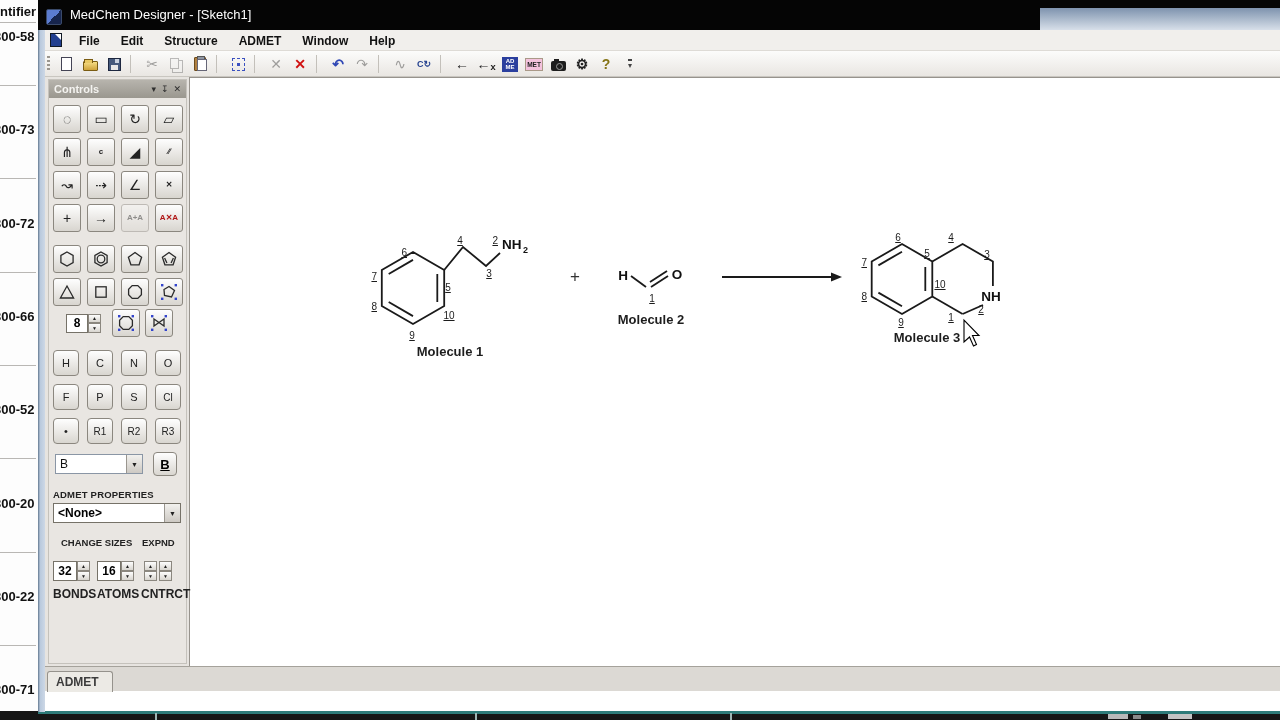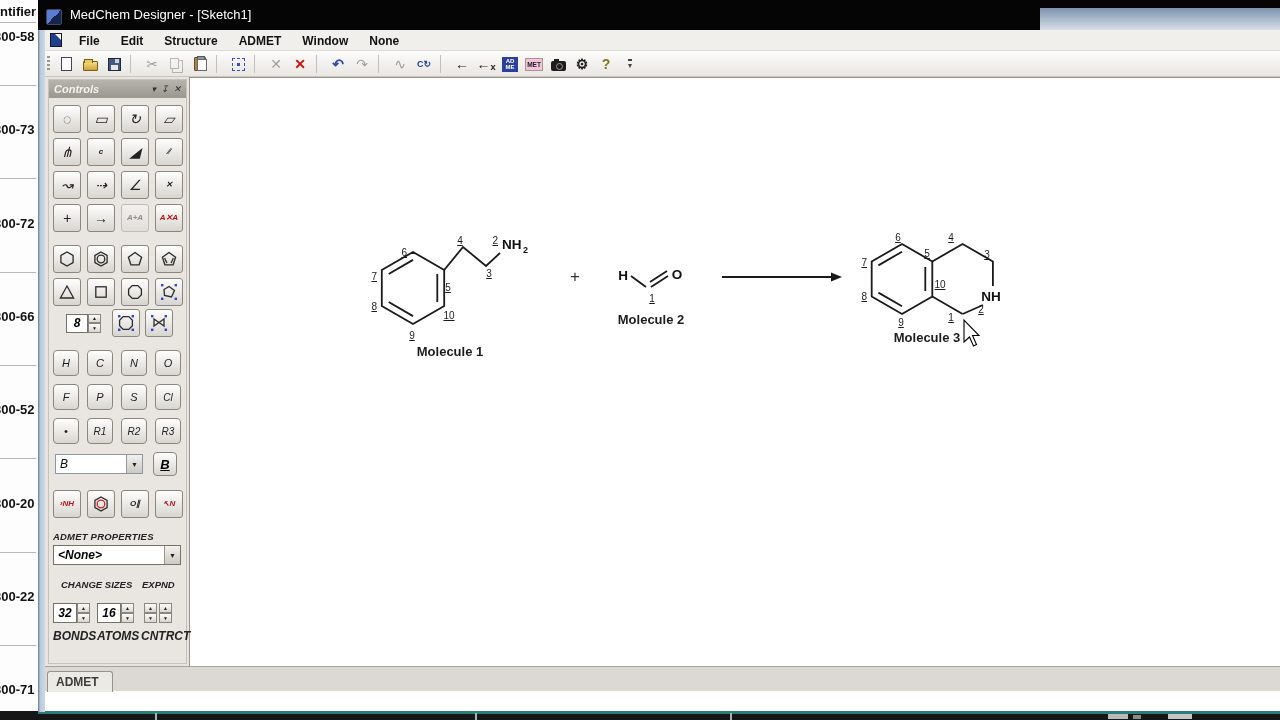--- a/index.html
+++ b/index.html
@@ -80,21 +80,21 @@
   #mol-svg .fillhead { fill:#1a1a1a; stroke:none; }
   .anum { font-size:10px; fill:#1c1c1c; text-decoration:underline; font-family:"Liberation Sans",sans-serif; }
   .agroup { font-size:13.5px; font-weight:bold; fill:#111; font-family:"Liberation Sans",sans-serif; }
   .asub { font-size:9px; font-weight:bold; fill:#111; }
   .mname { font-size:13px; font-weight:bold; fill:#1d1d1d; }
   .plus { font-size:17px; fill:#333; }
   #cursor-arrow { fill:#fff; stroke:#000; stroke-width:1.1; }
 
   
   #controls-panel { position:absolute; left:10px; top:2px; width:139px; height:585px; background:#e9e6e2;
-    border:1px solid #c5c2bc;font-style:italic; }
+    border:1px solid #c5c2bc; }
   #panel-header { height:18px; background:linear-gradient(#b7b4ad,#9a978f); display:flex; align-items:center;
     padding:0 5px; }
   #panel-title { color:#f4f3f0; font-size:11px; font-weight:bold; flex:1; }
   .ph-icon { color:#2e2e2e; font-size:9px; margin-left:5px; line-height:1; }
   .tgrid { display:grid; grid-template-columns:repeat(4,34px); row-gap:5px; justify-items:center; margin-left:1px; }
   .tool-btn { width:28px; height:28px; border:1px solid #8b877f; border-radius:3px;
     background:linear-gradient(#fefefe,#d8d5cf); display:flex; align-items:center; justify-content:center; }
   .tool-btn.disabled { opacity:.45; }
   .tool-btn svg { display:block; }
   .tool-btn svg * { fill:none; stroke:#2b2b2b; stroke-width:1.3; }
@@ -195,21 +195,21 @@
     <div id="winborder"></div>
 
     <div id="menubar">
       <div id="menu-doc-icon"></div>
       <div id="menu-items">
           <span class="menu-item">File</span>
           <span class="menu-item">Edit</span>
           <span class="menu-item">Structure</span>
           <span class="menu-item">ADMET</span>
           <span class="menu-item">Window</span>
-          <span class="menu-item">None</span>
+          <span class="menu-item">Help</span>
         </div>
     </div>
 
     <div id="toolbar">
       <div id="tb-grip"></div>
       <div id="toolbar-buttons">
           <span class="tbtn">
             <span class="ic ic-page"></span>
           </span>
           <span class="tbtn">
@@ -493,37 +493,20 @@
             <span class="elem-btn" style="font-size: 10px;">R2</span>
             <span class="elem-btn" style="font-size: 10px;">R3</span>
           </div>
         <div id="bond-row">
           <div id="bond-select">
             <span id="bond-select-value">B</span>
             <span class="drop-btn">▼</span>
           </div>
           <div id="bold-b-btn">B</div>
         </div>
-        <div id="struct-row" class="tgrid">
-            <span class="tool-btn">
-              <span class="tglyph2 small red">›NH</span>
-            </span>
-            <span class="tool-btn">
-              <svg width="18" height="18" viewBox="0 0 18 18">
-                <polygon points="9,2 15.1,5.5 15.1,12.5 9,16 2.9,12.5 2.9,5.5"></polygon>
-                <circle class="red" cx="9" cy="9" r="3.8"></circle>
-              </svg>
-            </span>
-            <span class="tool-btn">
-              <span class="tglyph2 small">O∥</span>
-            </span>
-            <span class="tool-btn">
-              <span class="tglyph2 small red">↖N</span>
-            </span>
-          </div>
         <div id="atomic-label">ADMET PROPERTIES</div>
         <div id="atomic-select">
           <span id="atomic-value">&lt;None&gt;</span>
           <span class="drop-btn">▼</span>
         </div>
         <div id="sizes-labels">
           <span id="change-sizes-label">CHANGE SIZES</span>
           <span id="expnd-label">EXPND</span>
         </div>
         <div id="sizes-row">

